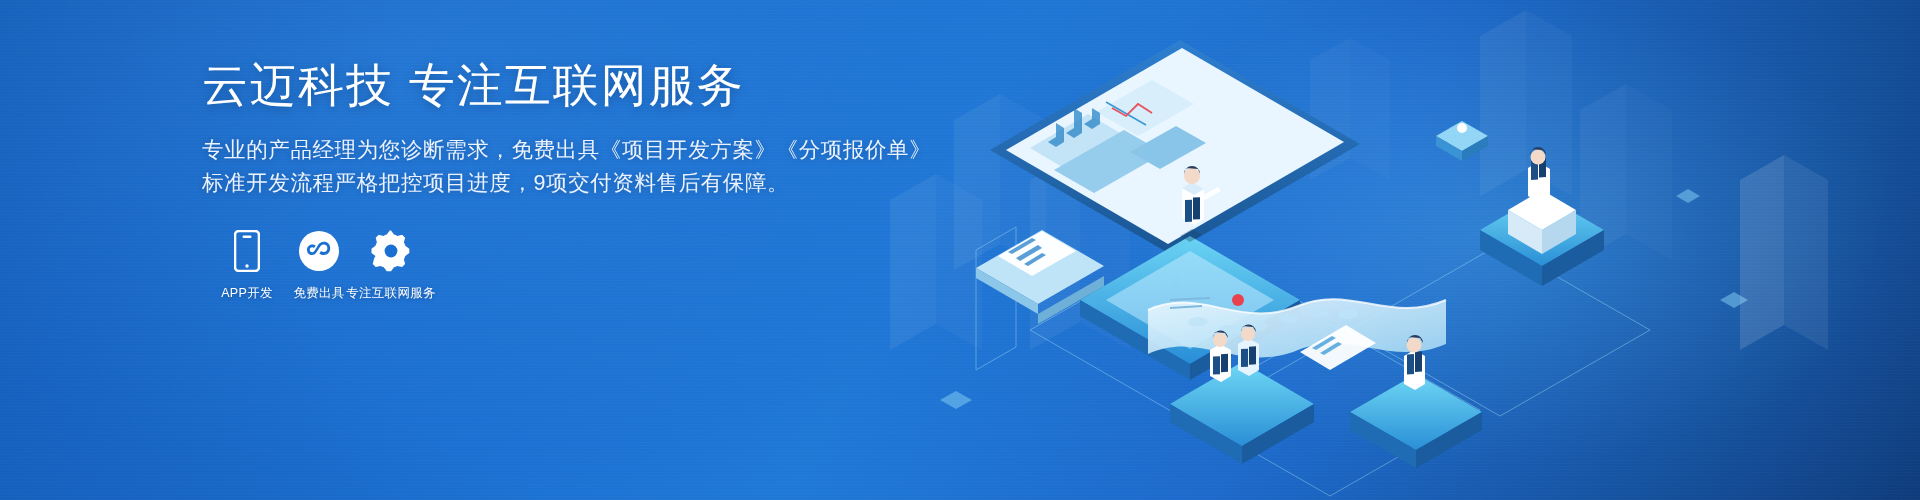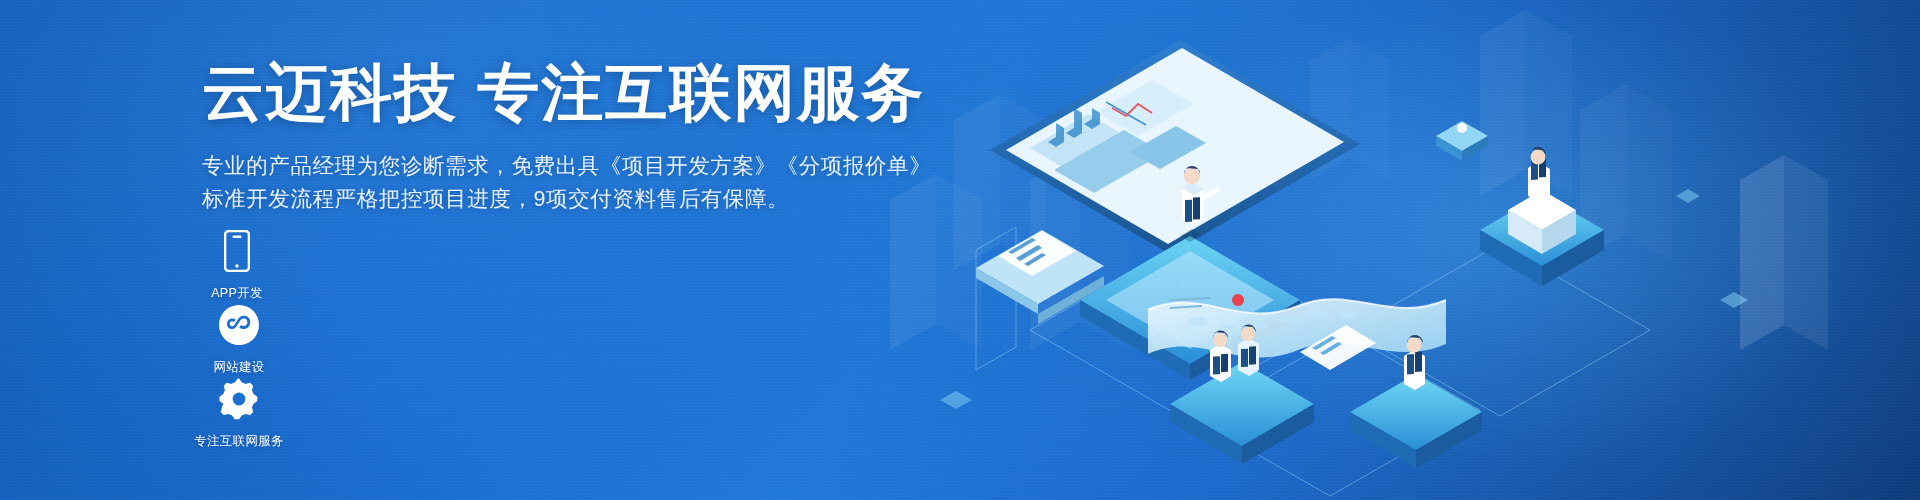--- a/index.html
+++ b/index.html
@@ -23,32 +23,32 @@
   }
   .vignette{
     position:absolute;inset:0;
     background:radial-gradient(ellipse 1400px 760px at 46% 50%, rgba(0,0,0,0) 40%, rgba(4,38,86,0.26) 100%);
     pointer-events:none;
   }
 
   
   .copy{position:absolute;left:202px;top:62px;width:700px;}
   .headline{
-    font-size:62px;line-height:1.0;color:#ffffff;font-weight:bold;
+    font-size:46px;line-height:1.0;color:#ffffff;font-weight:normal;
     letter-spacing:2px;white-space:nowrap;
     text-shadow:0 2px 10px rgba(2,34,78,0.35);
   }
   .sub{margin-top:26px;}
   .sub-line{
     font-size:21.5px;line-height:33px;color:#eaf3ff;letter-spacing:.6px;
     white-space:nowrap;text-shadow:0 1px 6px rgba(2,34,78,0.30);
   }
 
   
-  .icons{position:absolute;left:202px;top:228px;display:flex;align-items:flex-start;flex-direction:column;}
+  .icons{position:absolute;left:212px;top:228px;display:flex;align-items:flex-start;}
   .icon-item{width:70px;display:flex;flex-direction:column;align-items:center;cursor:pointer;}
   .icon-item + .icon-item{margin-left:2px;}
   .glyph{height:46px;display:flex;align-items:center;justify-content:center;}
   .glyph svg{display:block;}
   .icon-label{
     margin-top:11px;font-size:12.5px;color:#ffffff;white-space:nowrap;letter-spacing:.3px;
     text-shadow:0 1px 4px rgba(2,34,78,0.35);
   }
 
   
@@ -82,21 +82,21 @@
       <span class="icon-label">APP开发</span>
     </div>
 
     <div class="icon-item">
       <span class="glyph">
         <svg width="42" height="42" viewBox="0 0 42 42">
           <circle cx="21" cy="21" r="20" fill="#ffffff"></circle>
           <path d="M14.2 14.6c-3.0 0-5.2 2.3-5.2 5.3 0 3.1 2.3 5.2 5.0 5.2 2.1 0 3.6-1.2 4.7-3.0l2.7-4.4c1.3-2.1 2.6-3.1 4.4-3.1 2.2 0 3.6 1.6 3.6 3.6 0 2.1-1.5 3.7-3.7 3.7-1.0 0-1.9-.3-2.7-1.0l-1.6 2.5c1.2 1.0 2.7 1.6 4.4 1.6 3.6 0 6.4-2.7 6.4-6.7 0-3.9-2.7-6.5-6.3-6.5-2.6 0-4.6 1.3-6.1 3.7l-2.6 4.2c-1.1 1.8-2.0 2.6-3.2 2.6-1.3 0-2.3-1.0-2.3-2.5 0-1.5 1.0-2.5 2.4-2.5.7 0 1.4.2 2.0.7l1.6-2.5c-1.0-.7-2.2-1.0-3.5-.9z" fill="#1a6fd2"></path>
         </svg>
       </span>
-      <span class="icon-label">网站建设</span>
+      <span class="icon-label">免费出具</span>
     </div>
 
 
 
     <div class="icon-item">
       <span class="glyph">
         <svg width="42" height="42" viewBox="0 0 42 42">
           <path d="M21 0.5l3.0 4.0a16.8 16.8 0 0 1 3.3 1.4l4.8-1.2 3.0 3.0-1.2 4.8c.6 1.0 1.1 2.1 1.4 3.3l4.0 3.0v4.2l-4.0 3.0a16.8 16.8 0 0 1-1.4 3.3l1.2 4.8-3.0 3.0-4.8-1.2c-1.0.6-2.1 1.1-3.3 1.4l-3.0 4.0h-4.2l-3.0-4.0a16.8 16.8 0 0 1-3.3-1.4l-4.8 1.2-3.0-3.0 1.2-4.8A16.8 16.8 0 0 1 5.5 26l-4.0-3.0v-4.2l4.0-3.0c.3-1.2.8-2.3 1.4-3.3L5.7 7.7l3.0-3.0 4.8 1.2c1.0-.6 2.1-1.1 3.3-1.4l3.0-4.0z" fill="#ffffff"></path>
           <circle cx="21" cy="21" r="6.4" fill="#1a6fd2"></circle>
         </svg>

